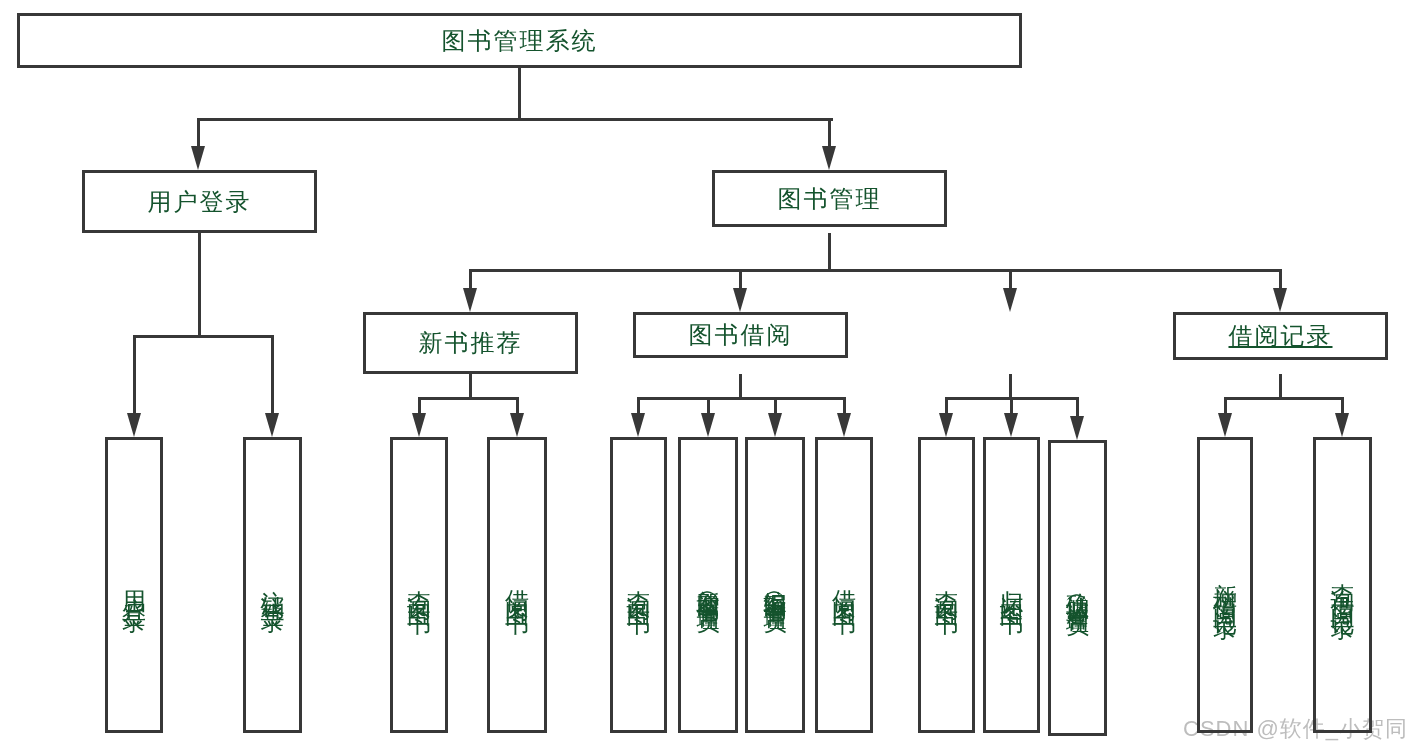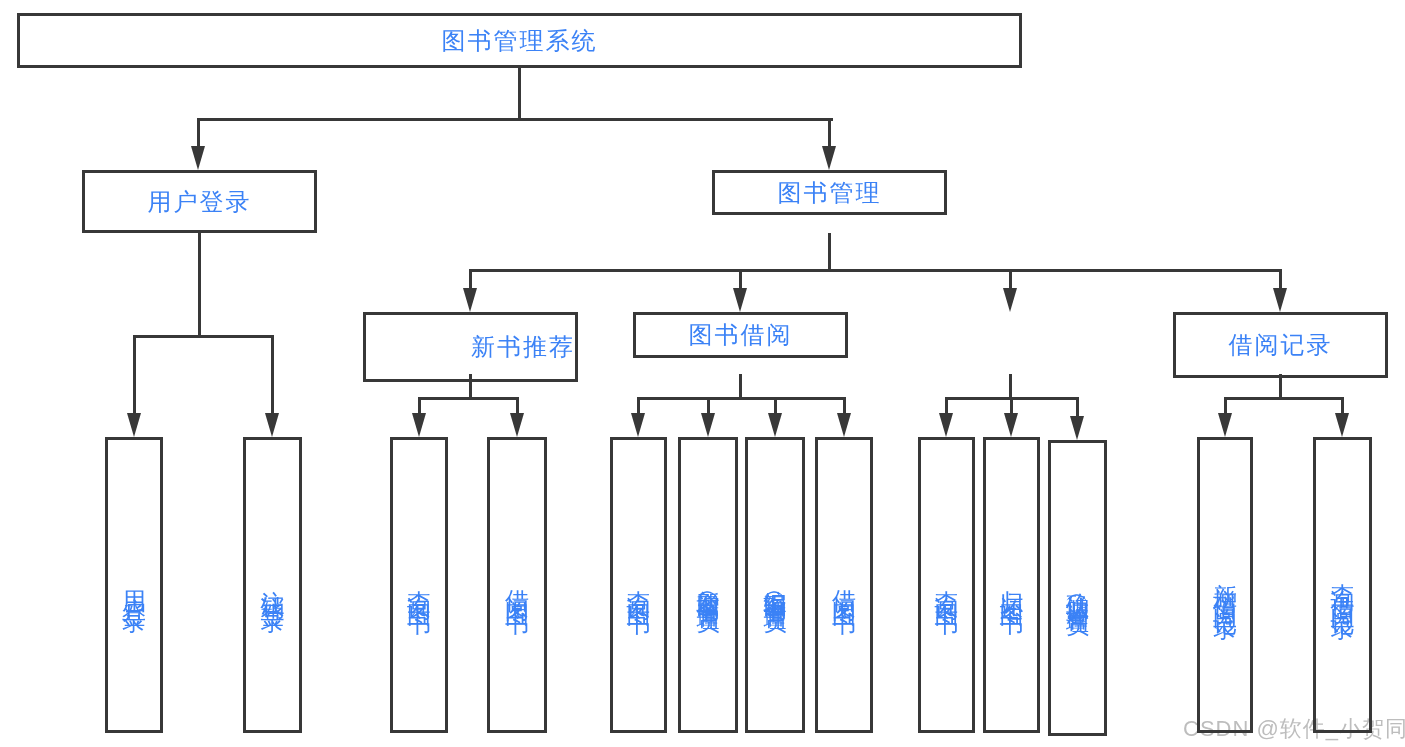--- a/index.html
+++ b/index.html
@@ -16,21 +16,21 @@
     overflow: hidden;
   }
   .node {
     position: absolute;
     box-sizing: border-box;
     border: 3px solid #383838;
     background: transparent;
     display: flex;
     align-items: center;
     justify-content: center;
-    color: #3b82f6;
+    color: #14532d;
     z-index: 3;
   }
   .h-label {
     font-size: 24px;
     letter-spacing: 2px;
     white-space: nowrap;
   }
   .v-node .v-label {
     writing-mode: vertical-rl;
     text-orientation: mixed;
@@ -131,31 +131,31 @@
   <div class="line" style="left:1341px; top:400px; width:3px; height:14px;"></div>
   <div class="arrowhead" style="left:1335px; top:413px;"></div>
 
   <div class="node" style="left:17px; top:13px; width:1005px; height:55px;">
     <span class="h-label">图书管理系统</span>
   </div>
 
   <div class="node" style="left:82px; top:170px; width:235px; height:63px;">
     <span class="h-label">用户登录</span>
   </div>
-  <div class="node" style="left:712px; top:170px; width:235px; height:45px;">
+  <div class="node" style="left:712px; top:170px; width:235px; height:57px;">
     <span class="h-label">图书管理</span>
   </div>
 
-  <div class="node" style="left:363px; top:312px; width:215px; height:70px;justify-content:flex-end;">
+  <div class="node" style="left:363px; top:312px; width:215px; height:62px;">
     <span class="h-label">新书推荐</span>
   </div>
   <div class="node" style="left:633px; top:312px; width:215px; height:46px;">
     <span class="h-label">图书借阅</span>
   </div>
-  <div class="node" style="left:1173px; top:312px; width:215px; height:66px;">
+  <div class="node" style="left:1173px; top:312px; width:215px; height:48px;text-decoration:underline;">
     <span class="h-label">借阅记录</span>
   </div>
 
   <div class="node v-node" style="left:105px; top:437px; width:58px; height:296px;">
     <span class="v-label">用户登录</span>
   </div>
   <div class="node v-node" style="left:243px; top:437px; width:59px; height:296px;">
     <span class="v-label">注销登录</span>
   </div>
 

